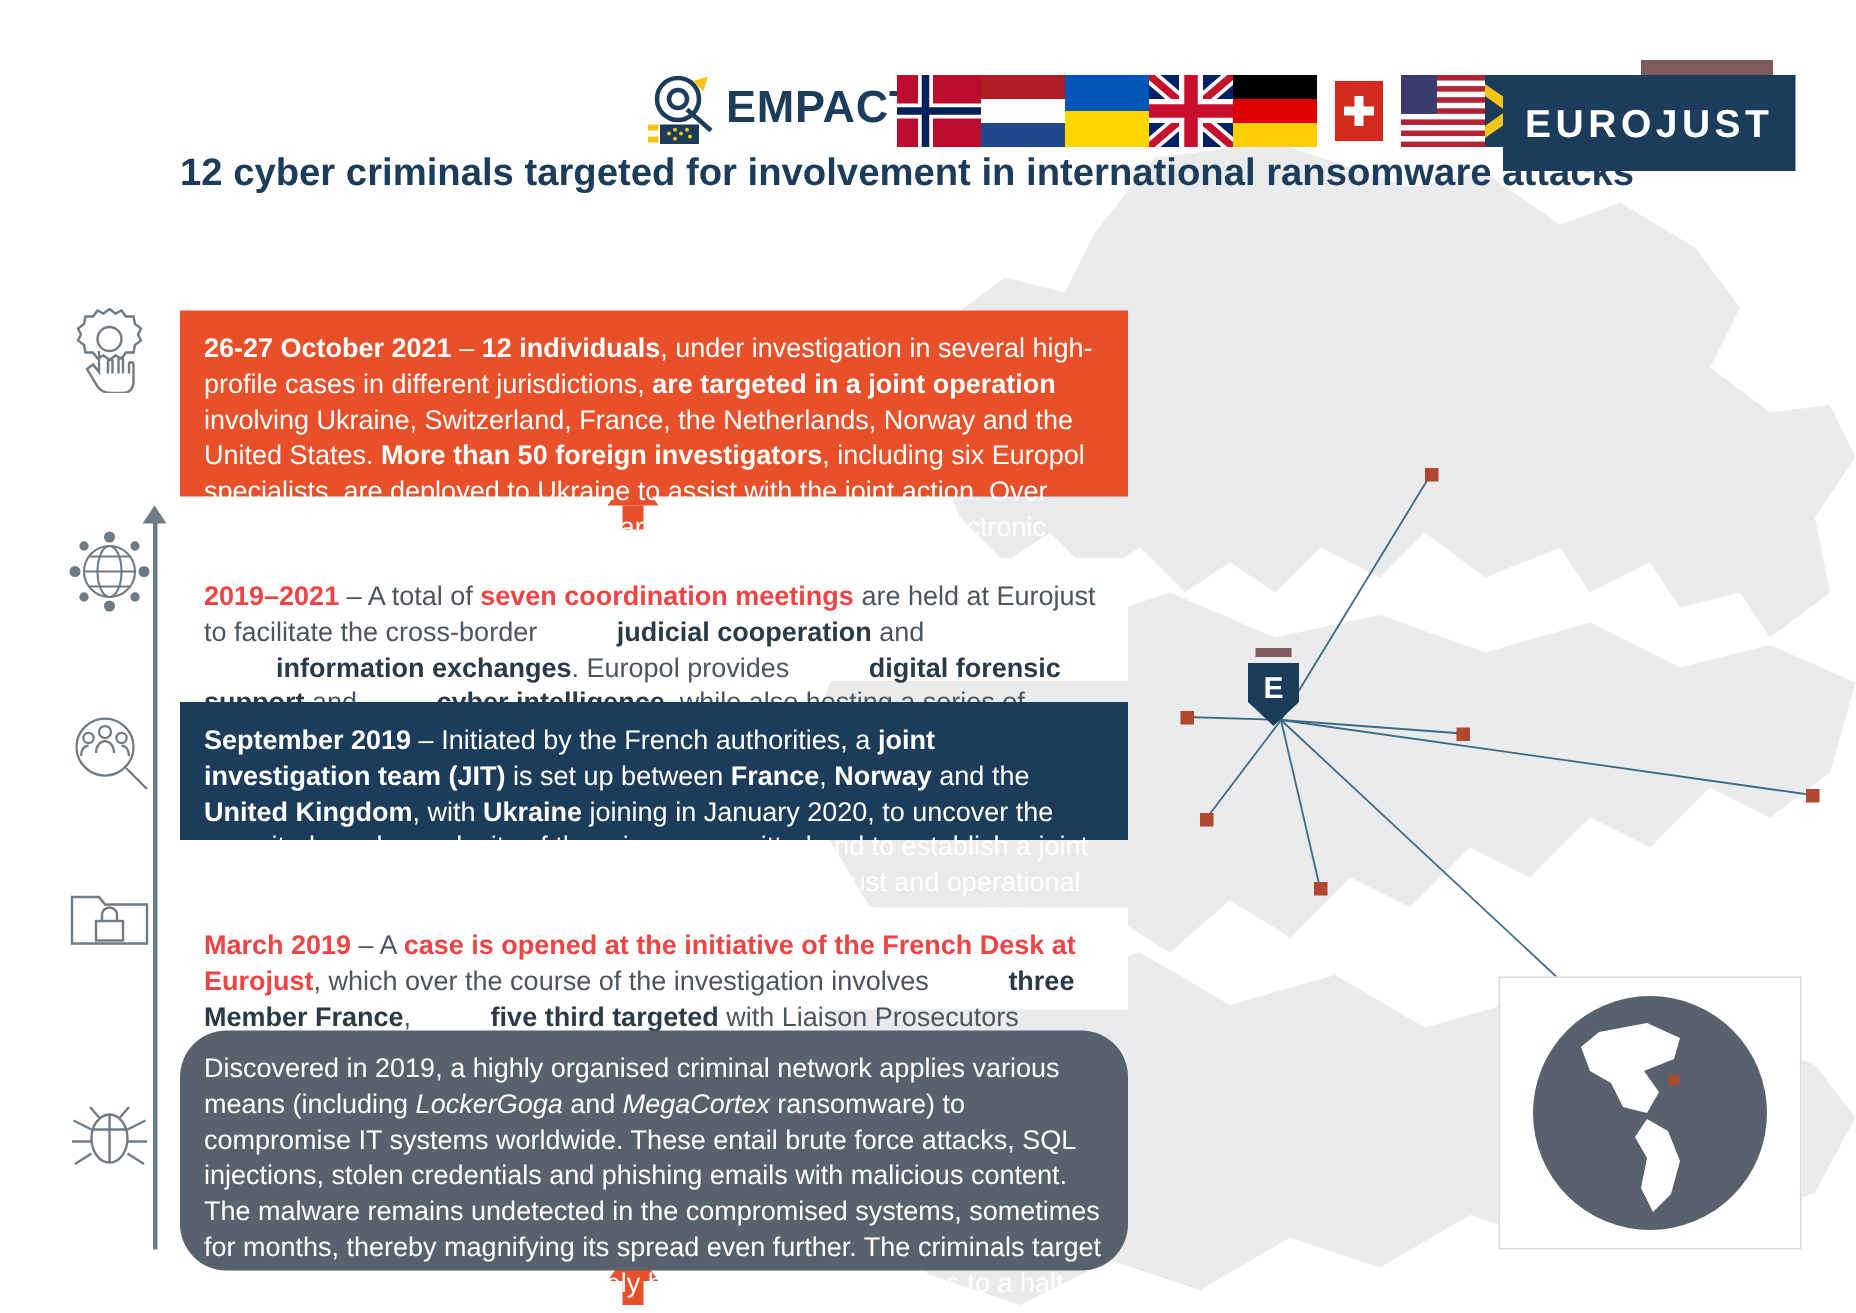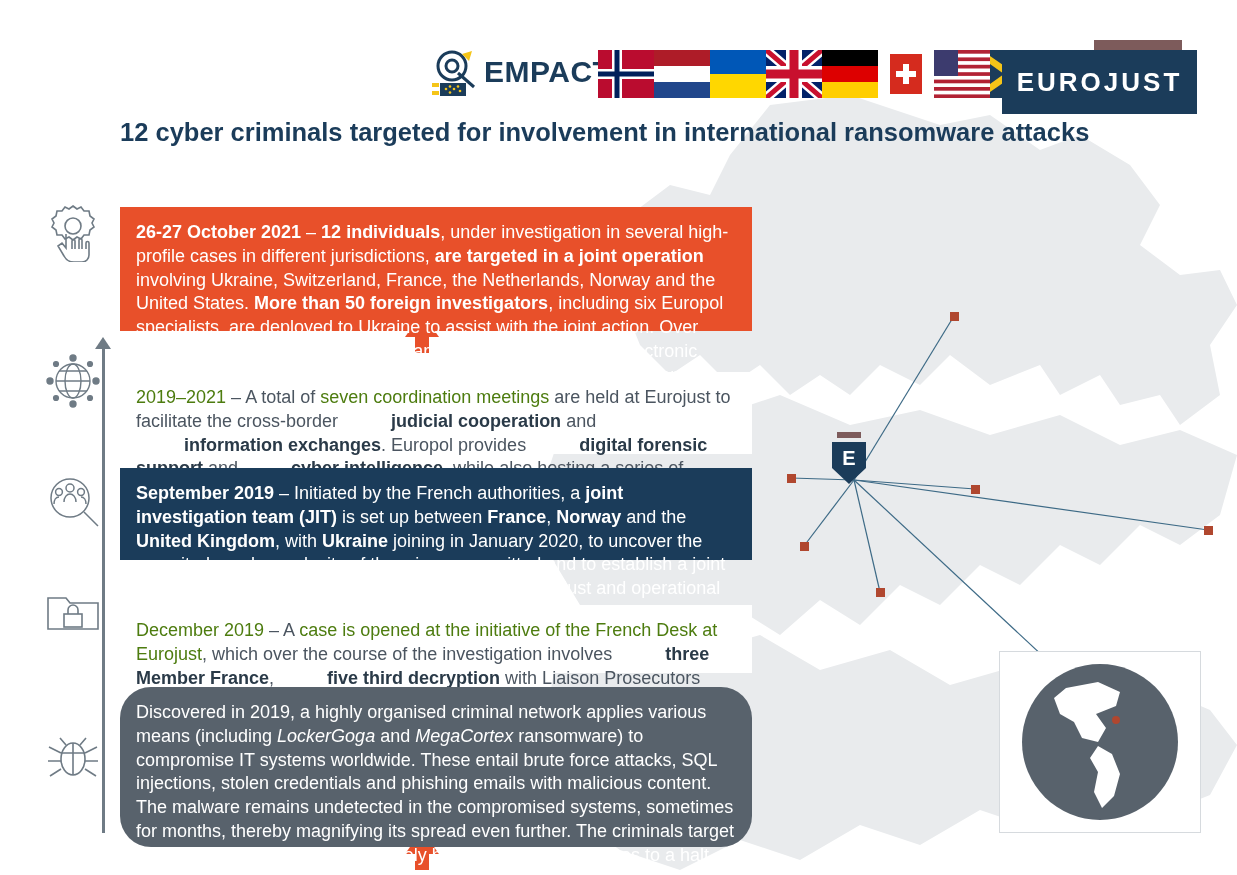--- a/index.html
+++ b/index.html
@@ -33,21 +33,21 @@
   .flag{width:56px;height:48px;position:relative;overflow:hidden;border:0;}
   .eurojust{
     position:absolute;left:1002px;top:50px;width:195px;height:64px;
     background:#1b3c5a;color:#ffffff;display:flex;align-items:center;justify-content:center;
     font-size:26px;font-weight:bold;letter-spacing:3px;
   }
   .eurojust-tab{
     position:absolute;left:1094px;top:40px;width:88px;height:10px;background:#7d5b5b;
   }
   .title{
-    position:absolute;left:120px;top:118px;width:1060px;
+    position:absolute;left:120px;top:101px;width:1060px;
     font-size:25.5px;font-weight:bold;color:#1b3c5a;
   }
   
   .axis{
     position:absolute;left:102px;top:345px;width:3px;height:488px;background:#6f7b85;
   }
   .axis-head{
     position:absolute;left:95px;top:337px;width:0;height:0;
     border-left:8px solid transparent;border-right:8px solid transparent;
     border-bottom:12px solid #6f7b85;
@@ -63,21 +63,21 @@
   .card{
     position:absolute;left:120px;box-sizing:border-box;
     padding:14px 18px 14px 16px;
     font-size:18px;line-height:1.32;margin-top:20px;
   }
   .card.orange{background:#e8502a;color:#ffffff;}
   .card.light{background:#ffffff;color:#4b5560;}
   .card.navy{background:#1b3c5a;color:#ffffff;}
   .card.grey{background:#58626c;color:#ffffff;}
   .card b{font-weight:bold;}
-  .card .hl-orange{color:#4d7c0f;font-weight:normal;}
+  .card .hl-orange{color:#ef4444;font-weight:bold;}
   .card .hl-dark{color:#2a3a48;font-weight:bold;padding-left:48px;}
   .card i{font-style:italic;}
   
   .icon-cell{
     position:absolute;left:42px;width:62px;height:62px;color:#6f7b85;
   }
   .icon-cell svg{display:block;}
   
   .node{
     position:absolute;width:9px;height:9px;background:#b0472f;
@@ -311,18 +311,18 @@
 
 <div class="card light" style="top:352px;width:632px;height:82px;">
   <span><span class="hl-orange">2019–2021</span> – A total of <span class="hl-orange">seven coordination meetings</span> are held at Eurojust to facilitate the cross-border <span class="hl-dark">judicial cooperation</span> and <span class="hl-dark">information exchanges</span>. Europol provides <span class="hl-dark">digital forensic support</span> and <span class="hl-dark">cyber intelligence</span>, while also hosting a series of operational meetings.</span>
 </div>
 
 <div class="card navy" style="top:448px;width:632px;height:92px;">
   <span><b>September 2019</b> – Initiated by the French authorities, a <b>joint investigation team (JIT)</b> is set up between <b>France</b>, <b>Norway</b> and the <b>United Kingdom</b>, with <b>Ukraine</b> joining in January 2020, to uncover the magnitude and complexity of the crimes committed and to establish a joint strategy. The JIT receives financial backing from Eurojust and operational assistance from both Eurojust and Europol. Partners to the JIT collaborate closely with counterparts leading parallel independent investigations in <b>the Netherlands</b> and the <b>United States</b>.</span>
 </div>
 
 <div class="card light" style="top:585px;width:632px;height:68px;">
-  <span><span class="hl-orange">December 2019</span> – A <span class="hl-orange">case is opened at the initiative of the French Desk at Eurojust</span>, which over the course of the investigation involves <span class="hl-dark">three Member France</span>, <span class="hl-dark">five third decryption</span> with Liaison Prosecutors posted at Eurojust, and <span class="hl-dark">States</span>.</span>
+  <span><span class="hl-orange">March 2019</span> – A <span class="hl-orange">case is opened at the initiative of the French Desk at Eurojust</span>, which over the course of the investigation involves <span class="hl-dark">three Member France</span>, <span class="hl-dark">five third targeted</span> with Liaison Prosecutors posted at Eurojust, and <span class="hl-dark">States</span>.</span>
 </div>
 
 <div class="card grey" style="top:667px;width:632px;height:160px;border-radius:31px;">
   <span>Discovered in 2019, a highly organised criminal network applies various means (including <i>LockerGoga</i> and <i>MegaCortex</i> ransomware) to compromise IT systems worldwide. These entail brute force attacks, SQL injections, stolen credentials and phishing emails with malicious content. The malware remains undetected in the compromised systems, sometimes for months, thereby magnifying its spread even further. The criminals target mainly large corporations, effectively bringing many businesses to a halt. Ransom notes demand that the attackers be paid in bitcoin in exchange for decryption keys.The effects of the attacks, occuring in no less than 71 countries, are devastating to many of the victims.</span>
 </div>
 
 </body></html>

